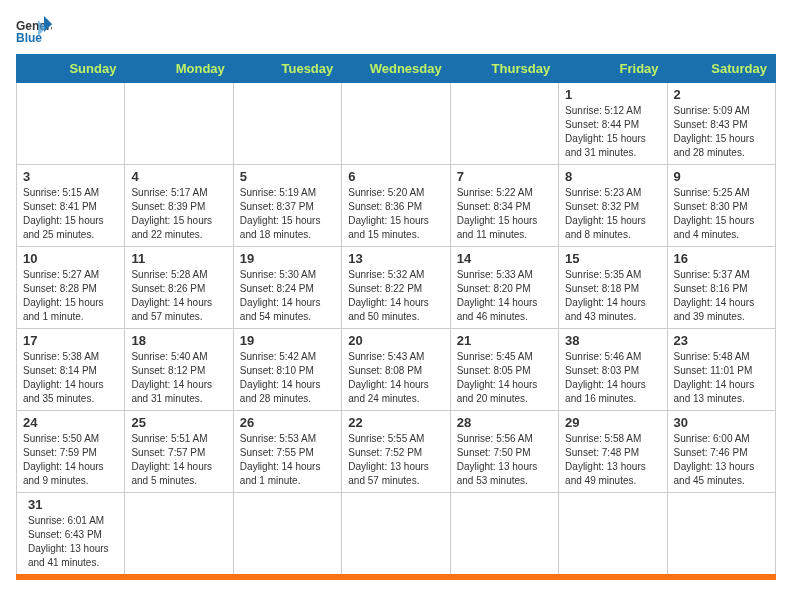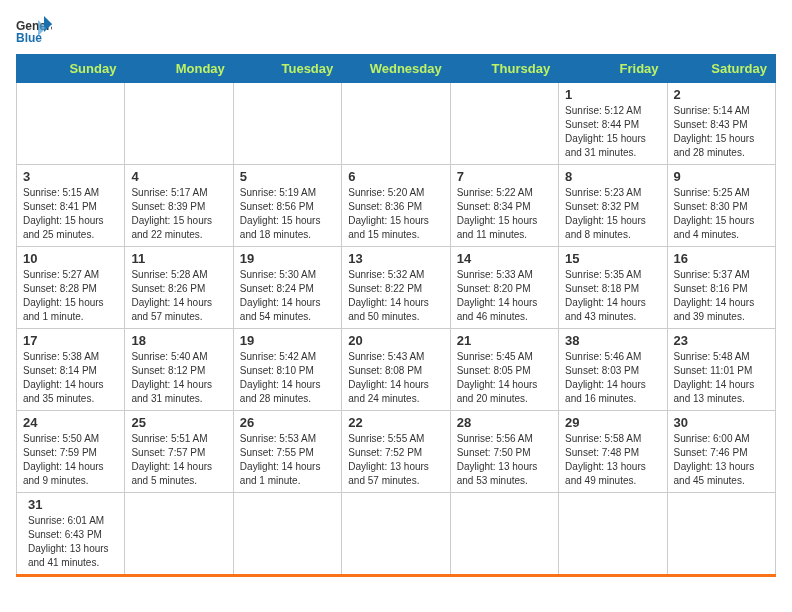--- a/index.html
+++ b/index.html
@@ -68,21 +68,21 @@
     }
     .day-info {
       font-size: 10px;
       line-height: 1.4;
       color: #333;
     }
     .empty-cell {
       background: #fff;
     }
     .last-row td {
-      border-bottom: 3px solid #f97316;
+      border-bottom: 6px solid #f97316;
       padding-left: 11px;
     }
   </style>
 </head>
 <body>
 
 <div class="header-area">
   <div class="logo">
     <svg class="logo-icon" viewBox="0 0 36 30">
       <text x="0" y="14" font-size="12" font-family="Arial" fill="#333" font-weight="bold">General</text>
@@ -118,21 +118,21 @@
         <td class="empty-cell"></td>
         <td>
           <span class="day-num">1</span>
           <div class="day-info">Sunrise: 5:12 AM
 Sunset: 8:44 PM
 Daylight: 15 hours
 and 31 minutes.</div>
         </td>
         <td>
           <span class="day-num">2</span>
-          <div class="day-info">Sunrise: 5:14 AM
+          <div class="day-info">Sunrise: 5:09 AM
 Sunset: 8:43 PM
 Daylight: 15 hours
 and 28 minutes.</div>
         </td>
       </tr>
       <tr>
         <td>
           <span class="day-num">3</span>
           <div class="day-info">Sunrise: 5:15 AM
 Sunset: 8:41 PM
@@ -142,21 +142,21 @@
         <td>
           <span class="day-num">4</span>
           <div class="day-info">Sunrise: 5:17 AM
 Sunset: 8:39 PM
 Daylight: 15 hours
 and 22 minutes.</div>
         </td>
         <td>
           <span class="day-num">5</span>
           <div class="day-info">Sunrise: 5:19 AM
-Sunset: 8:56 PM
+Sunset: 8:37 PM
 Daylight: 15 hours
 and 18 minutes.</div>
         </td>
         <td>
           <span class="day-num">6</span>
           <div class="day-info">Sunrise: 5:20 AM
 Sunset: 8:36 PM
 Daylight: 15 hours
 and 15 minutes.</div>
         </td>

